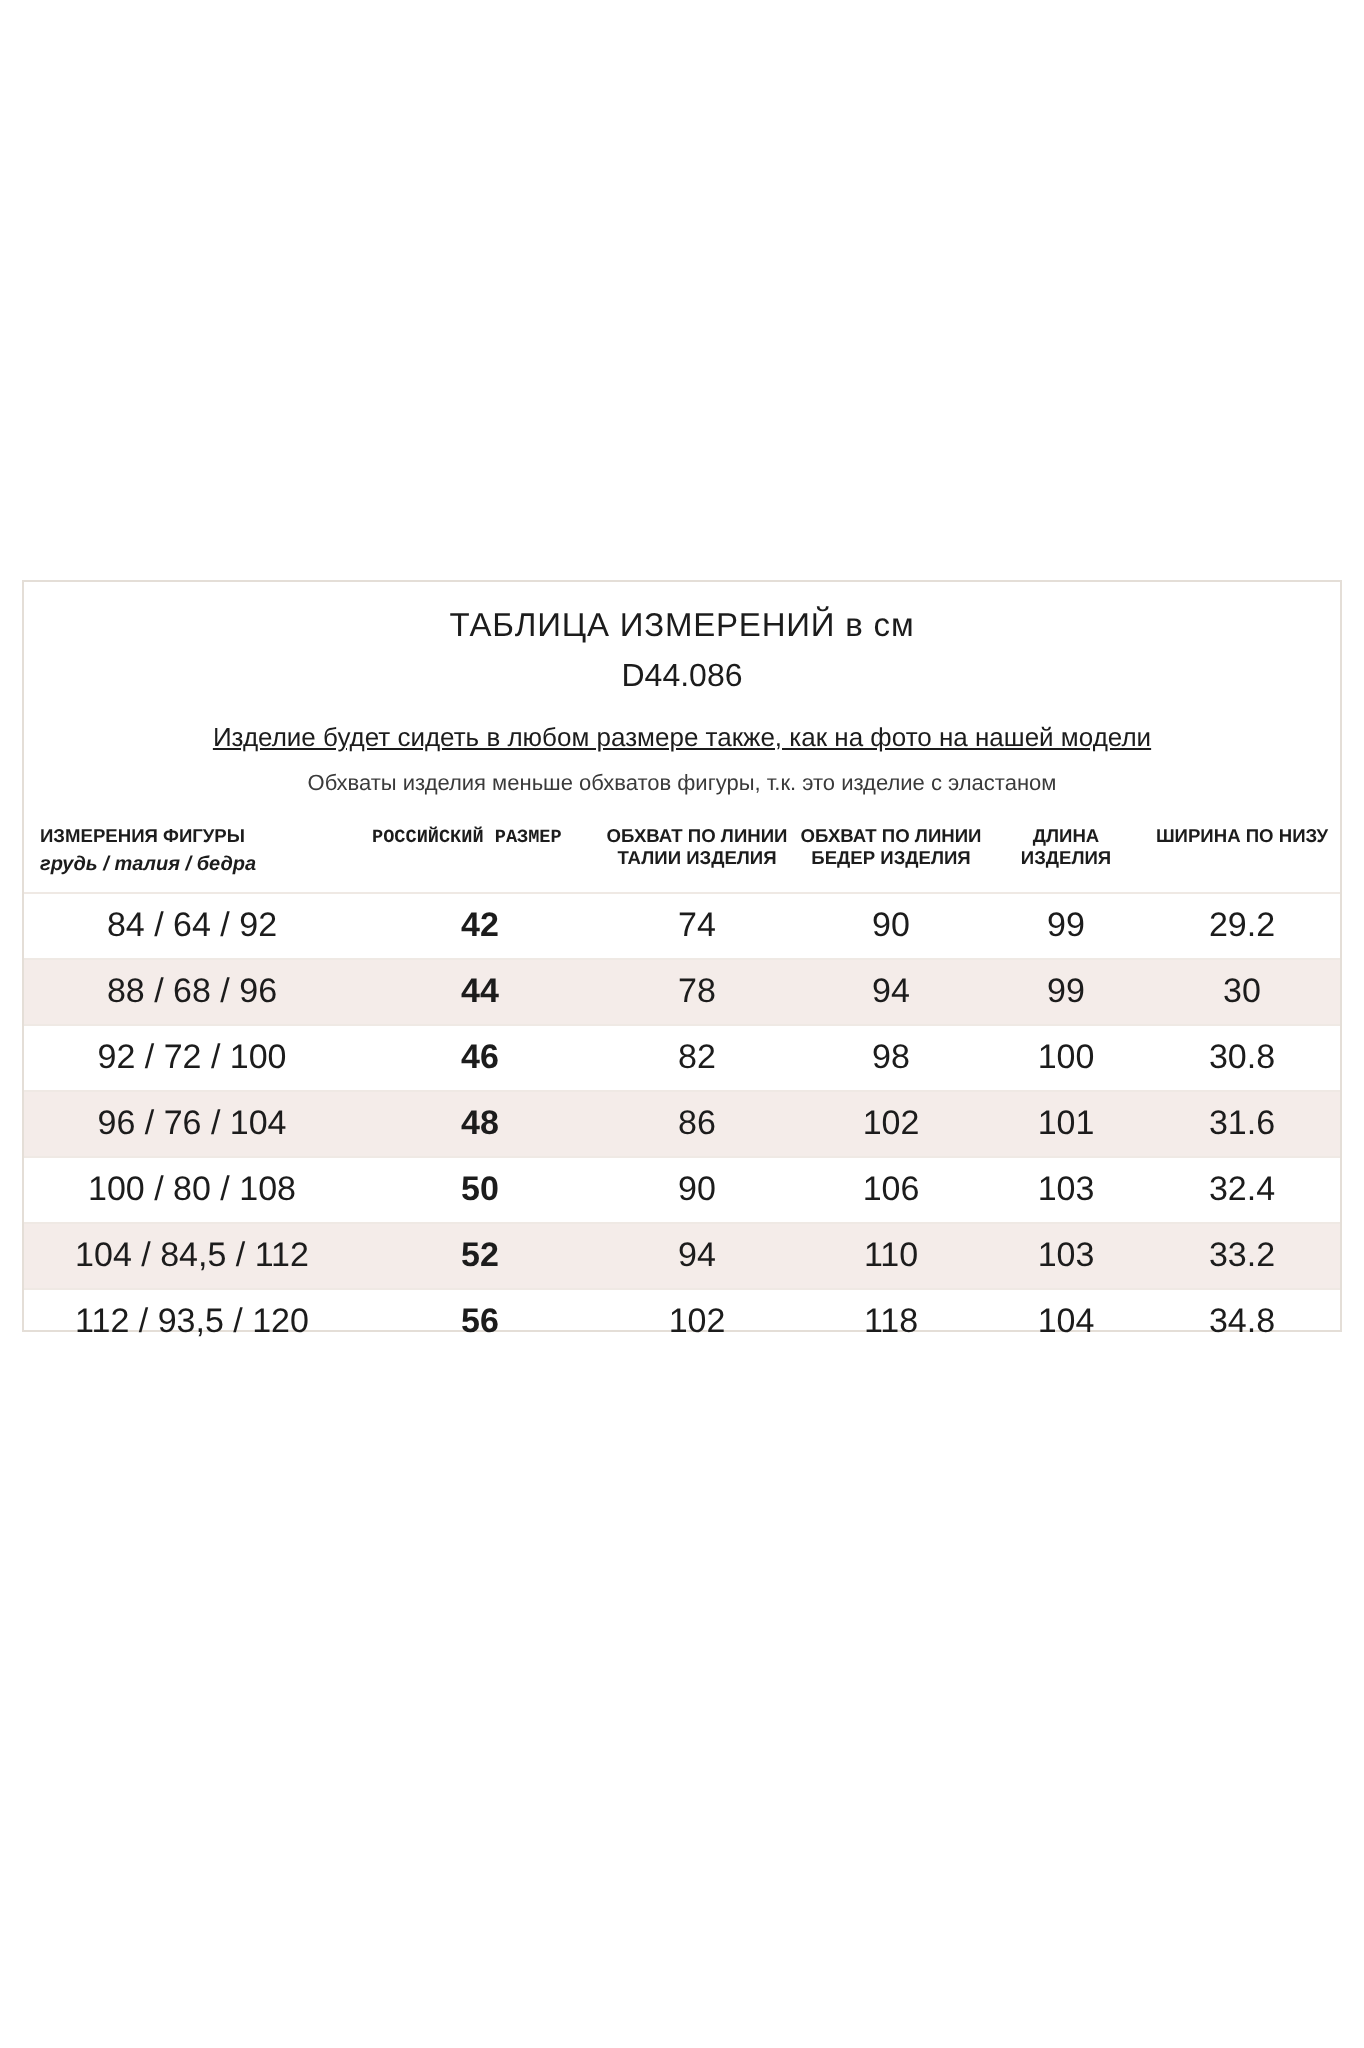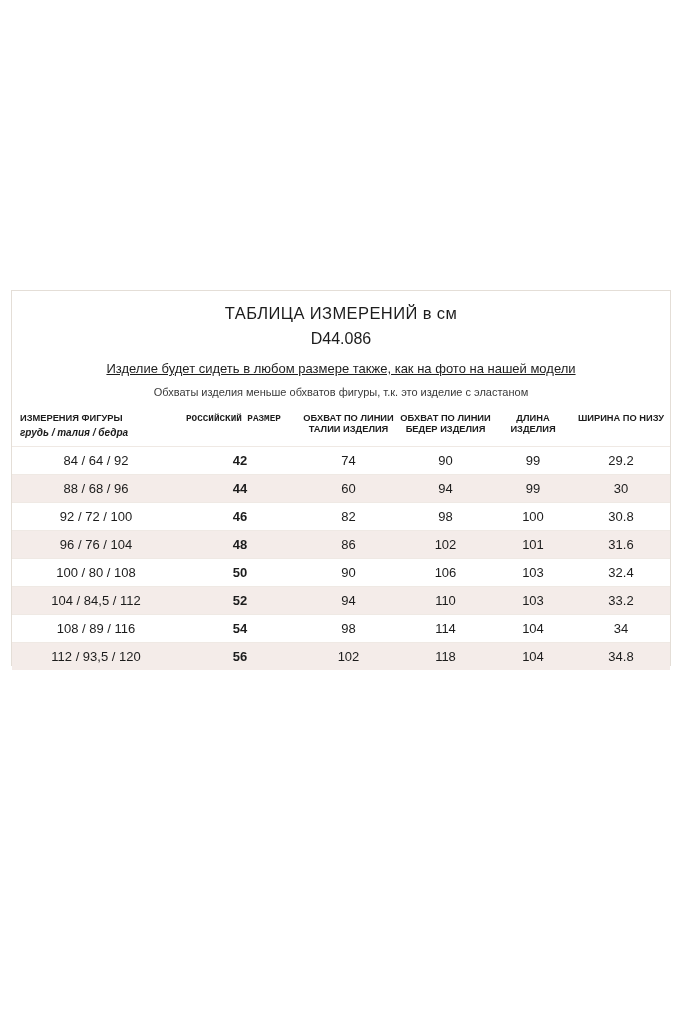--- a/index.html
+++ b/index.html
@@ -76,21 +76,21 @@
   }
   .sub {
     display: block;
     font-size: 10px;
     font-weight: bold;
     text-transform: none;
     margin-top: 3px;
     font-style: italic;
   }
   tbody td {
-    font-size: 13px;
+    font-size: 17px;
     color: #1c1c1c;
     text-align: center;
     padding: 6px 2px;
     border-top: 1px solid #efe9e4;
     margin-top: 13px;
   }
   tbody tr:nth-child(even) {
     background: #f4ece9;
   }
   tbody td.c0 {
@@ -155,21 +155,21 @@
         <td class="c0">84 / 64 / 92</td>
         <td class="c1">42</td>
         <td>74</td>
         <td>90</td>
         <td>99</td>
         <td>29.2</td>
       </tr>
       <tr>
         <td class="c0">88 / 68 / 96</td>
         <td class="c1">44</td>
-        <td>60</td>
+        <td>78</td>
         <td>94</td>
         <td>99</td>
         <td>30</td>
       </tr>
       <tr>
         <td class="c0">92 / 72 / 100</td>
         <td class="c1">46</td>
         <td>82</td>
         <td>98</td>
         <td>100</td>
@@ -193,28 +193,20 @@
       </tr>
       <tr>
         <td class="c0">104 / 84,5 / 112</td>
         <td class="c1">52</td>
         <td>94</td>
         <td>110</td>
         <td>103</td>
         <td>33.2</td>
       </tr>
       <tr>
-        <td class="c0">108 / 89 / 116</td>
-        <td class="c1">54</td>
-        <td>98</td>
-        <td>114</td>
-        <td>104</td>
-        <td>34</td>
-      </tr>
-      <tr>
         <td class="c0">112 / 93,5 / 120</td>
         <td class="c1">56</td>
         <td>102</td>
         <td>118</td>
         <td>104</td>
         <td>34.8</td>
       </tr>
     </tbody>
   </table>
 </div>

